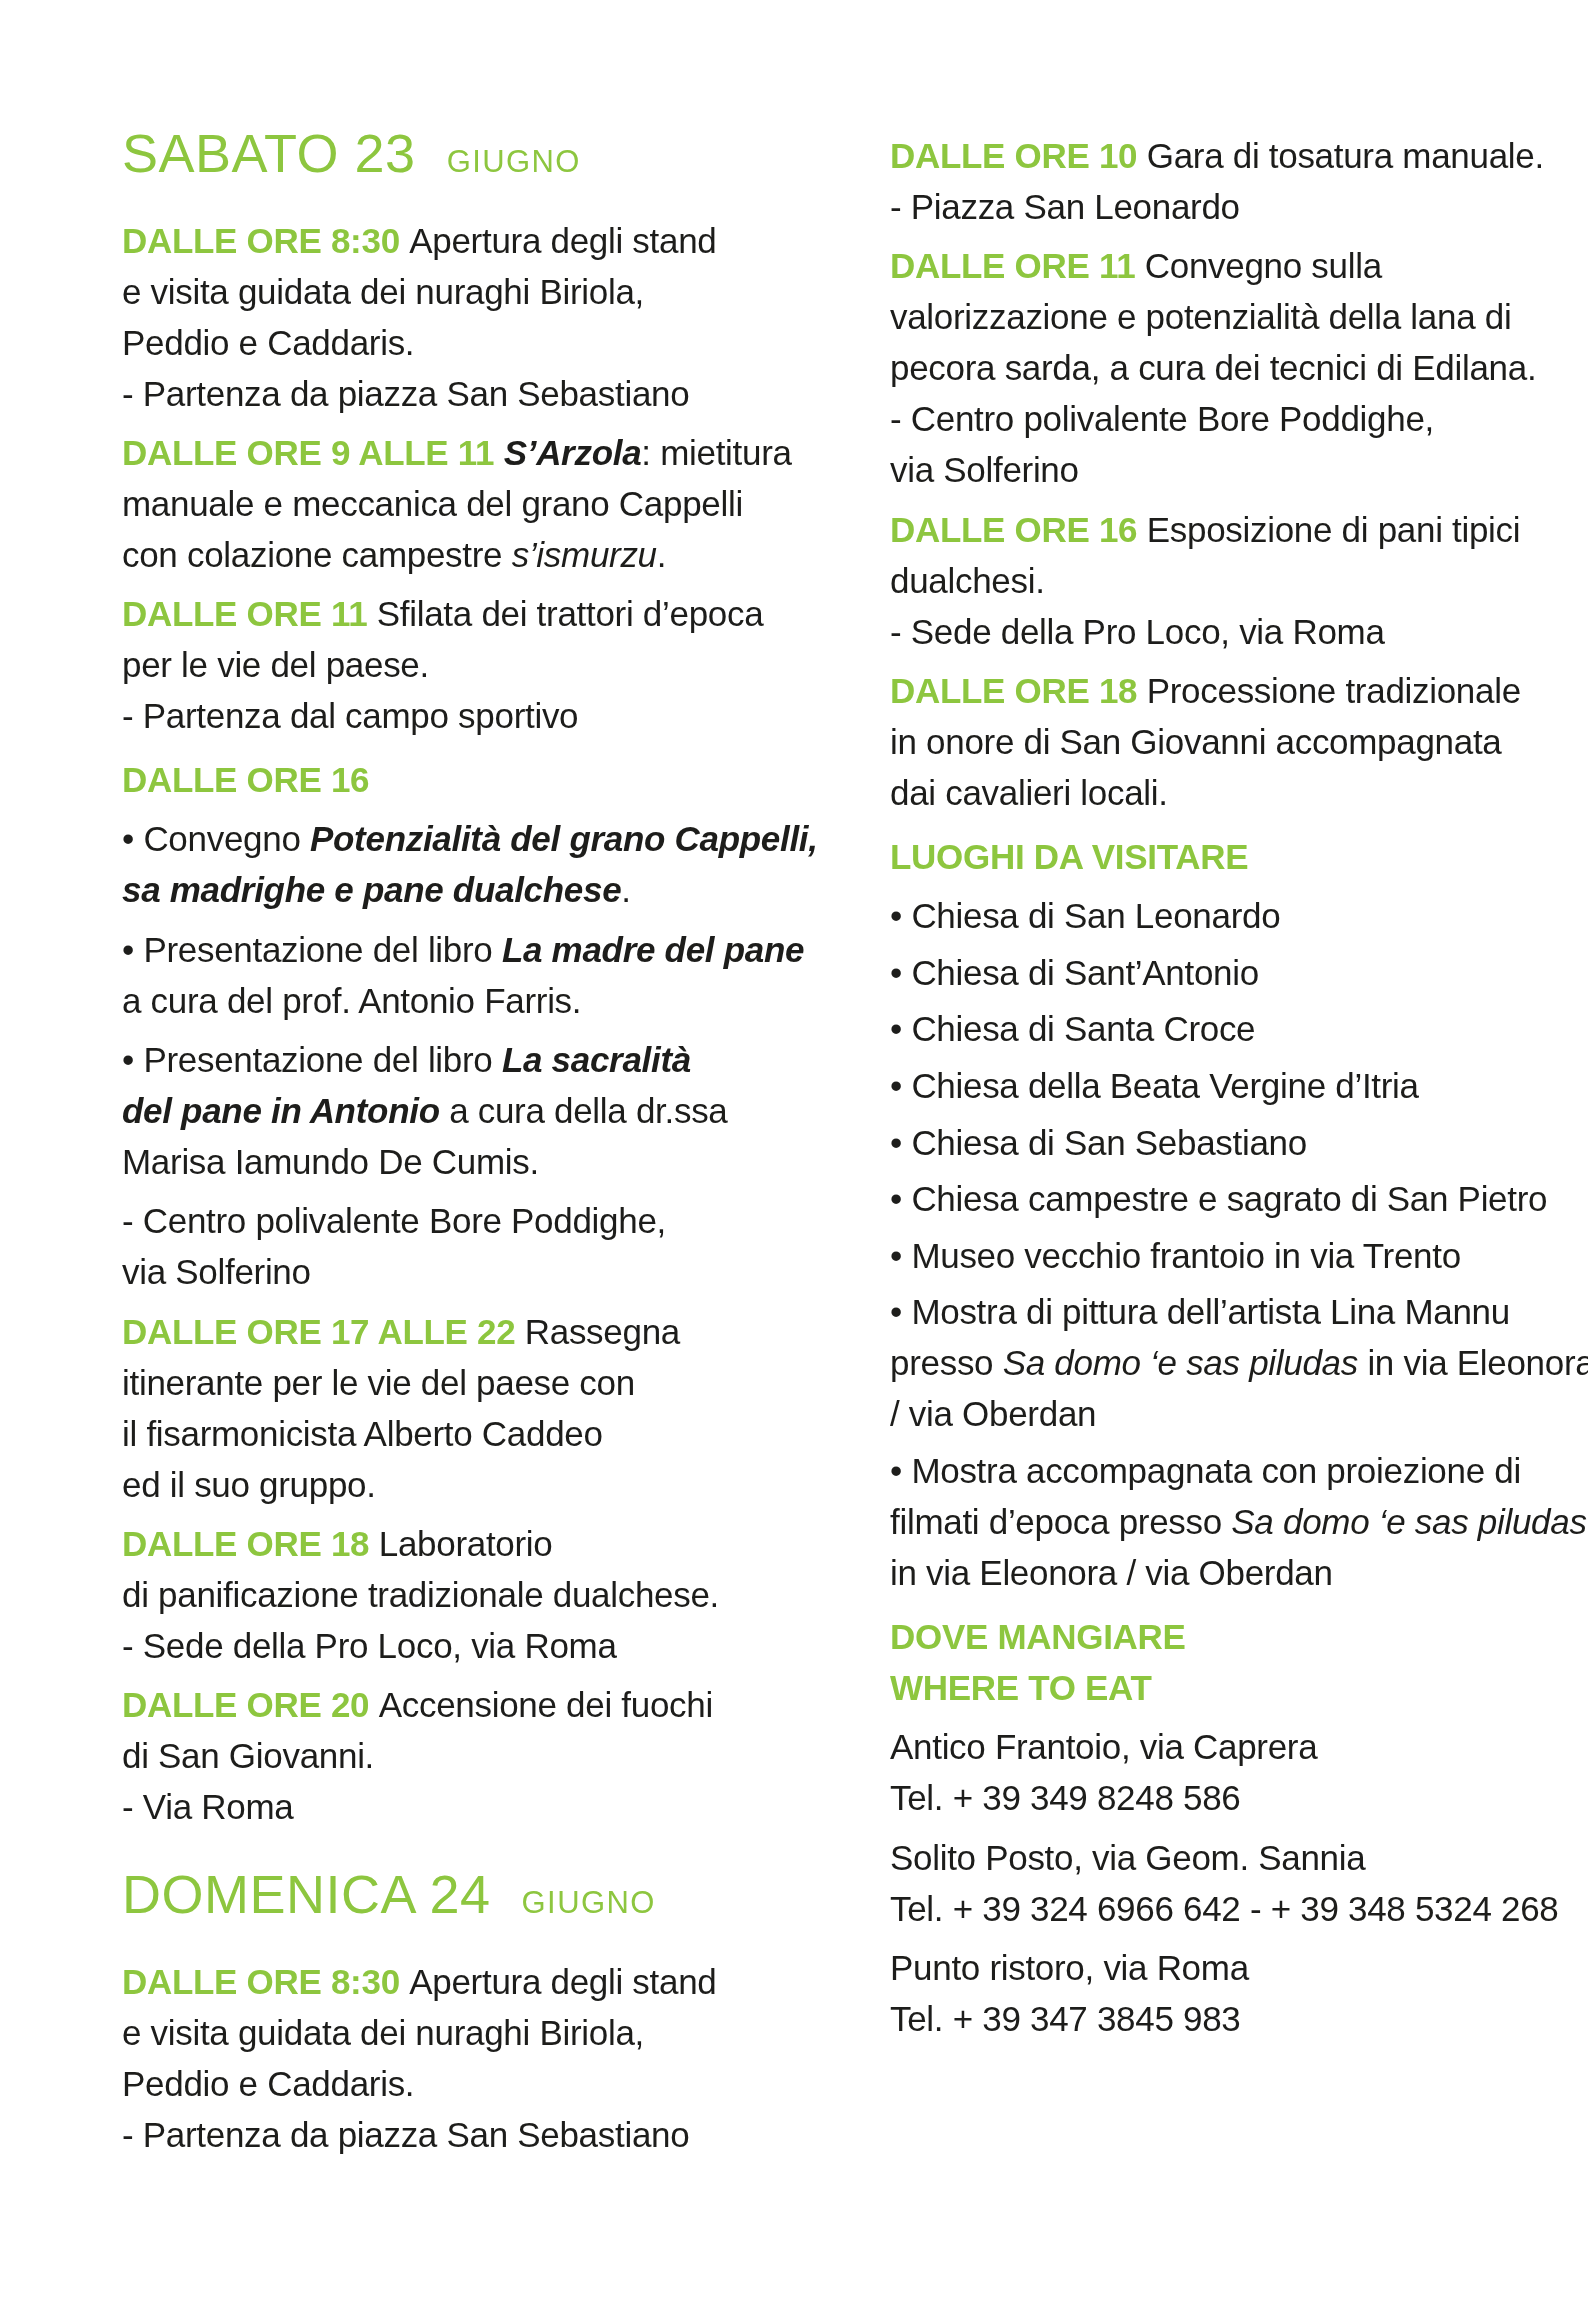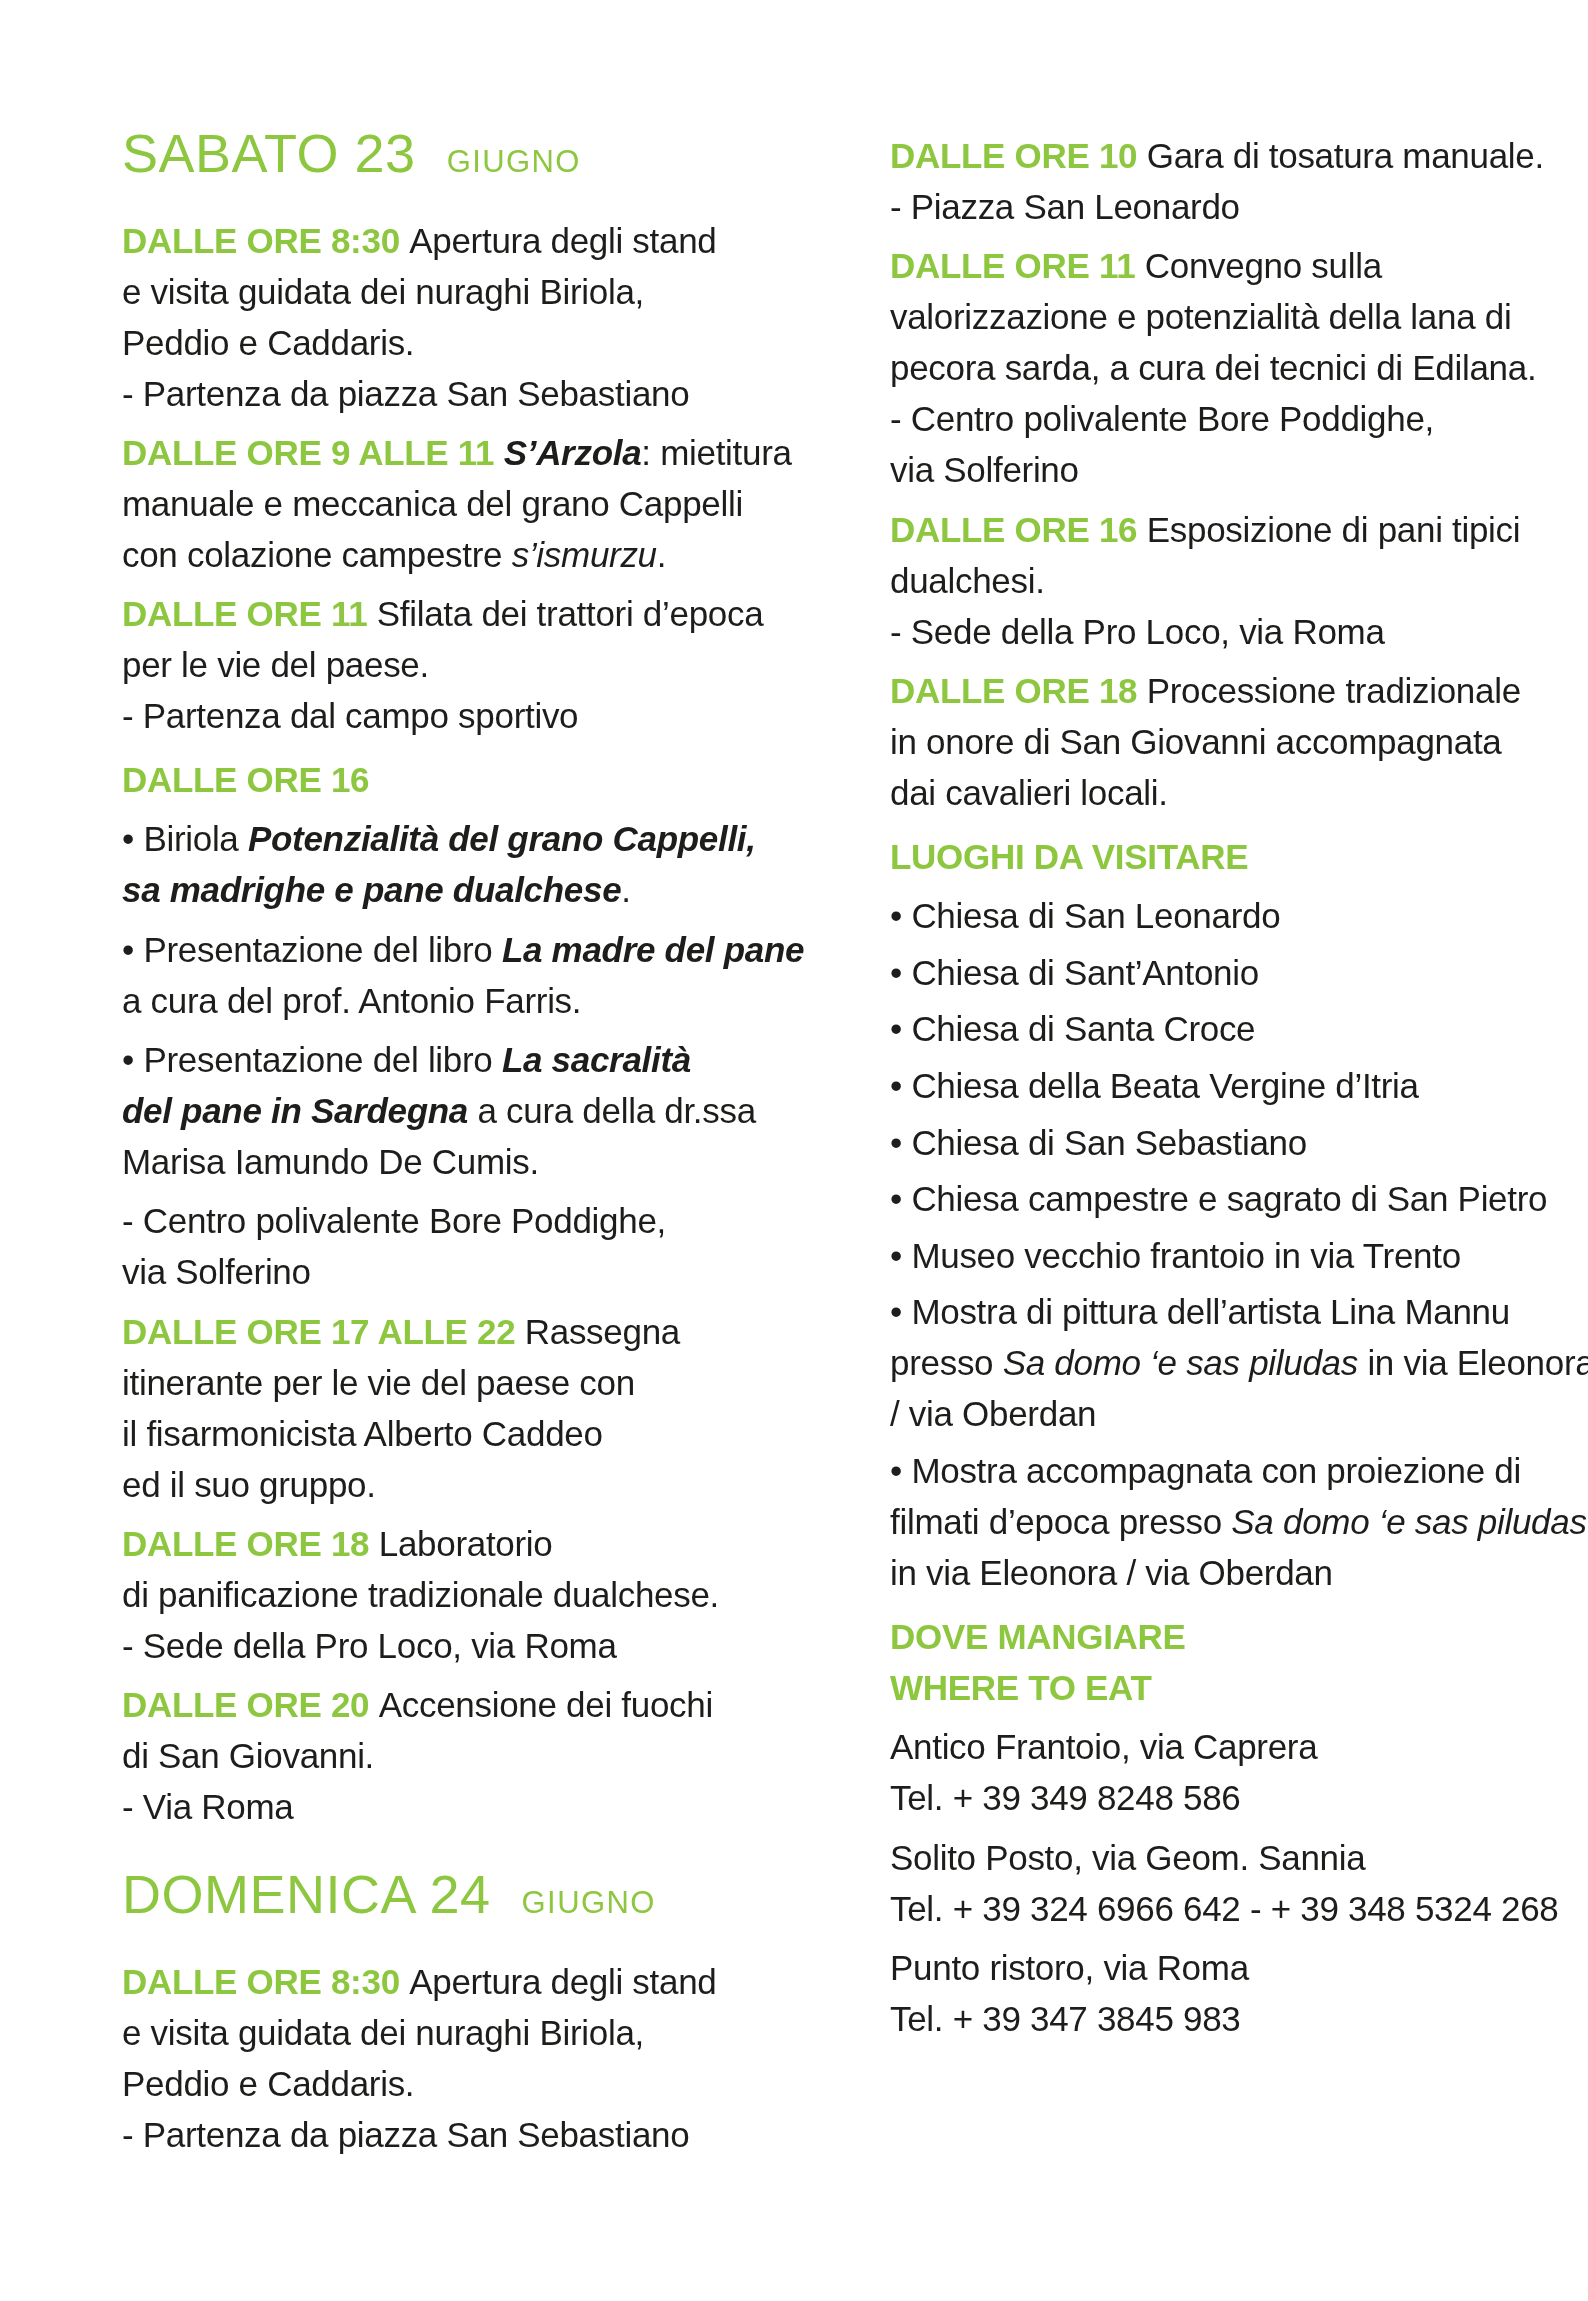--- a/index.html
+++ b/index.html
@@ -67,30 +67,30 @@
       </div>
       <div class="sec event">
         <span class="line"><span class="run-label">DALLE ORE 11 </span><span class="run-n">Sfilata dei trattori d’epoca</span></span>
         <span class="line"><span class="run-n">per le vie del paese.</span></span>
         <span class="line"><span class="run-n">- Partenza dal campo sportivo</span></span>
       </div>
       <div class="sec subhead">
         <span class="line"><span class="run-label">DALLE ORE 16</span></span>
       </div>
       <div class="sec event">
-        <span class="line"><span class="run-n">• Biriola </span><span class="run-bi">Potenzialità del grano Cappelli,</span></span>
+        <span class="line"><span class="run-n">• Convegno </span><span class="run-bi">Potenzialità del grano Cappelli,</span></span>
         <span class="line"><span class="run-bi">sa madrighe e pane dualchese</span><span class="run-n">.</span></span>
       </div>
       <div class="sec event">
         <span class="line"><span class="run-n">• Presentazione del libro </span><span class="run-bi">La madre del pane</span></span>
         <span class="line"><span class="run-n">a cura del prof. Antonio Farris.</span></span>
       </div>
       <div class="sec event">
         <span class="line"><span class="run-n">• Presentazione del libro </span><span class="run-bi">La sacralità</span></span>
-        <span class="line"><span class="run-bi">del pane in Sardegna</span><span class="run-n"> a cura della dr.ssa</span></span>
+        <span class="line"><span class="run-bi">del pane in Antonio</span><span class="run-n"> a cura della dr.ssa</span></span>
         <span class="line"><span class="run-n">Marisa Iamundo De Cumis.</span></span>
       </div>
       <div class="sec event">
         <span class="line"><span class="run-n">- Centro polivalente Bore Poddighe,</span></span>
         <span class="line"><span class="run-n">via Solferino</span></span>
       </div>
       <div class="sec event">
         <span class="line"><span class="run-label">DALLE ORE 17 ALLE 22 </span><span class="run-n">Rassegna</span></span>
         <span class="line"><span class="run-n">itinerante per le vie del paese con</span></span>
         <span class="line"><span class="run-n">il fisarmonicista Alberto Caddeo</span></span>

